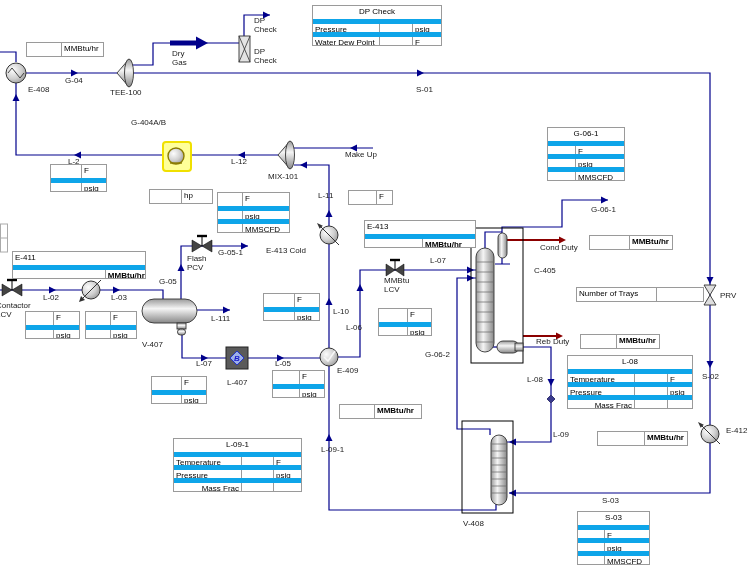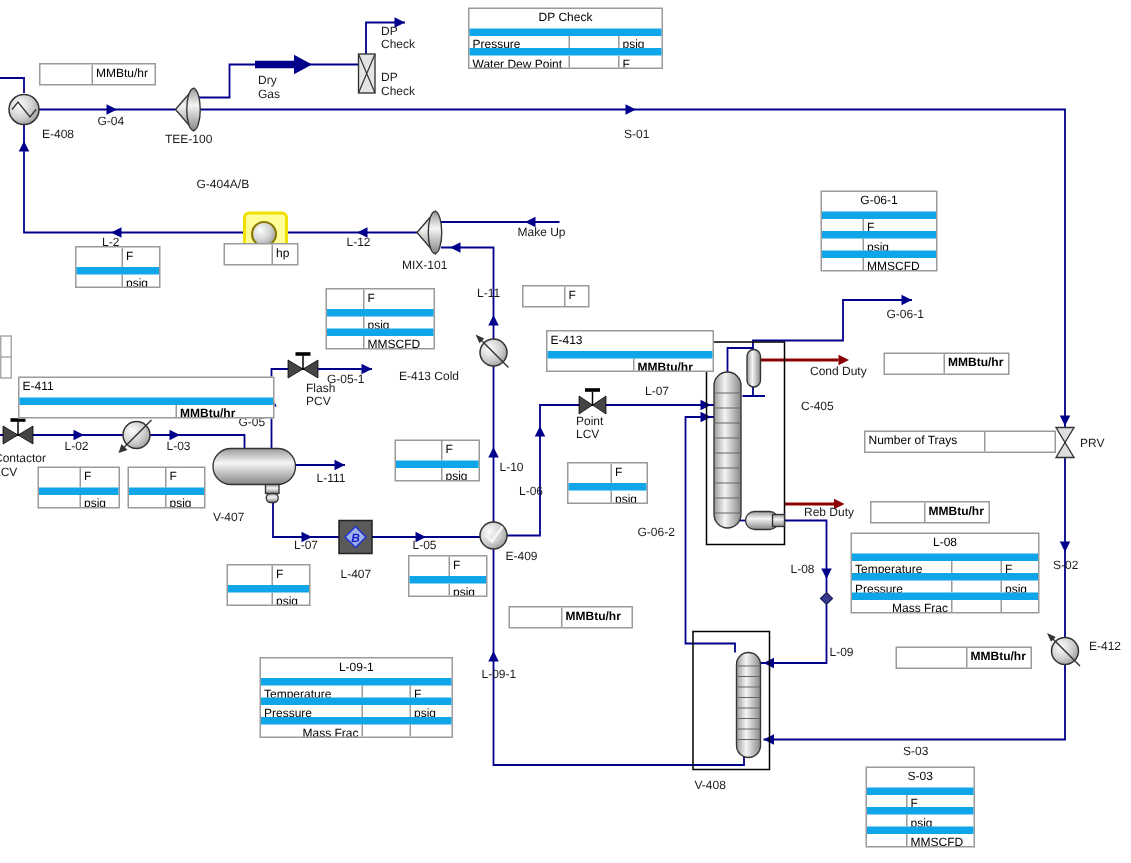--- a/index.html
+++ b/index.html
@@ -230,33 +230,33 @@
 <div class="lbl" style="left:416px;top:85px">S-01</div>
 <div class="lbl" style="left:131px;top:118px">G-404A/B</div>
 <div class="lbl" style="left:68px;top:157px">L-2</div>
 <div class="lbl" style="left:231px;top:157px">L-12</div>
 <div class="lbl" style="left:268px;top:172px">MIX-101</div>
 <div class="lbl wrap" style="left:345px;top:150px;width:34px">Make Up</div>
 <div class="lbl" style="left:318px;top:191px">L-11</div>
 <div class="lbl" style="left:266px;top:246px">E-413 Cold</div>
 <div class="lbl" style="left:333px;top:307px">L-10</div>
 <div class="lbl" style="left:159px;top:277px">G-05</div>
-<div class="lbl wrap" style="left:204px;top:254px;width:30px">Flash PCV</div>
+<div class="lbl wrap" style="left:187px;top:254px;width:30px">Flash PCV</div>
 <div class="lbl" style="left:218px;top:248px">G-05-1</div>
 <div class="lbl wrap" style="left:-4px;top:301px;width:42px">Contactor LCV</div>
 <div class="lbl" style="left:43px;top:293px">L-02</div>
 <div class="lbl" style="left:111px;top:293px">L-03</div>
 <div class="lbl" style="left:142px;top:340px">V-407</div>
 <div class="lbl" style="left:211px;top:314px">L-111</div>
 <div class="lbl" style="left:196px;top:359px">L-07</div>
 <div class="lbl" style="left:227px;top:378px">L-407</div>
 <div class="lbl" style="left:275px;top:359px">L-05</div>
 <div class="lbl" style="left:337px;top:366px">E-409</div>
 <div class="lbl" style="left:346px;top:323px">L-06</div>
-<div class="lbl wrap" style="left:384px;top:276px;width:30px">Point LCV</div>
+<div class="lbl wrap" style="left:384px;top:276px;width:30px">MMBtu LCV</div>
 <div class="lbl" style="left:430px;top:256px">L-07</div>
 <div class="lbl" style="left:534px;top:266px">C-405</div>
 <div class="lbl" style="left:540px;top:243px">Cond Duty</div>
 <div class="lbl" style="left:536px;top:337px">Reb Duty</div>
 <div class="lbl" style="left:591px;top:205px">G-06-1</div>
 <div class="lbl" style="left:425px;top:350px">G-06-2</div>
 <div class="lbl" style="left:527px;top:375px">L-08</div>
 <div class="lbl" style="left:553px;top:430px">L-09</div>
 <div class="lbl" style="left:321px;top:445px">L-09-1</div>
 <div class="lbl" style="left:463px;top:519px">V-408</div>
@@ -292,21 +292,21 @@
   <div class="trow">
         <div class="tc" style="width:30px"></div>
         <div class="tc" style="width:25px">F</div>
       </div>
   <div class="trow">
         <div class="tc" style="width:30px"></div>
         <div class="tc" style="width:25px">psig</div>
       </div>
 </div>
 
-<div class="tbl" style="left:149px;top:162px;width:50px">
+<div class="tbl" style="left:149px;top:189px;width:64px">
   <div class="trow">
         <div class="tc" style="width:31px"></div>
         <div class="tc" style="width:17px">hp</div>
       </div>
 </div>
 
 
 <div class="tbl" style="left:348px;top:190px;width:45px">
   <div class="trow">
         <div class="tc" style="width:27px"></div>
@@ -340,21 +340,21 @@
   <div class="trow">
         <div class="tc" style="width:27px"></div>
         <div class="tc" style="width:49px">psig</div>
       </div>
   <div class="trow">
         <div class="tc" style="width:27px"></div>
         <div class="tc" style="width:49px">MMSCFD</div>
       </div>
 </div>
 
-<div class="tbl" style="left:12px;top:251px;width:171px">
+<div class="tbl" style="left:12px;top:251px;width:134px">
   <div class="trow hdr-l">
         <div class="tc">E-411</div>
       </div>
   <div class="trow">
         <div class="tc" style="width:104px"></div>
         <div class="tc b" style="width:45px">MMBtu/hr</div>
       </div>
 </div>
 
 <div class="tbl" style="left:364px;top:220px;width:112px">

